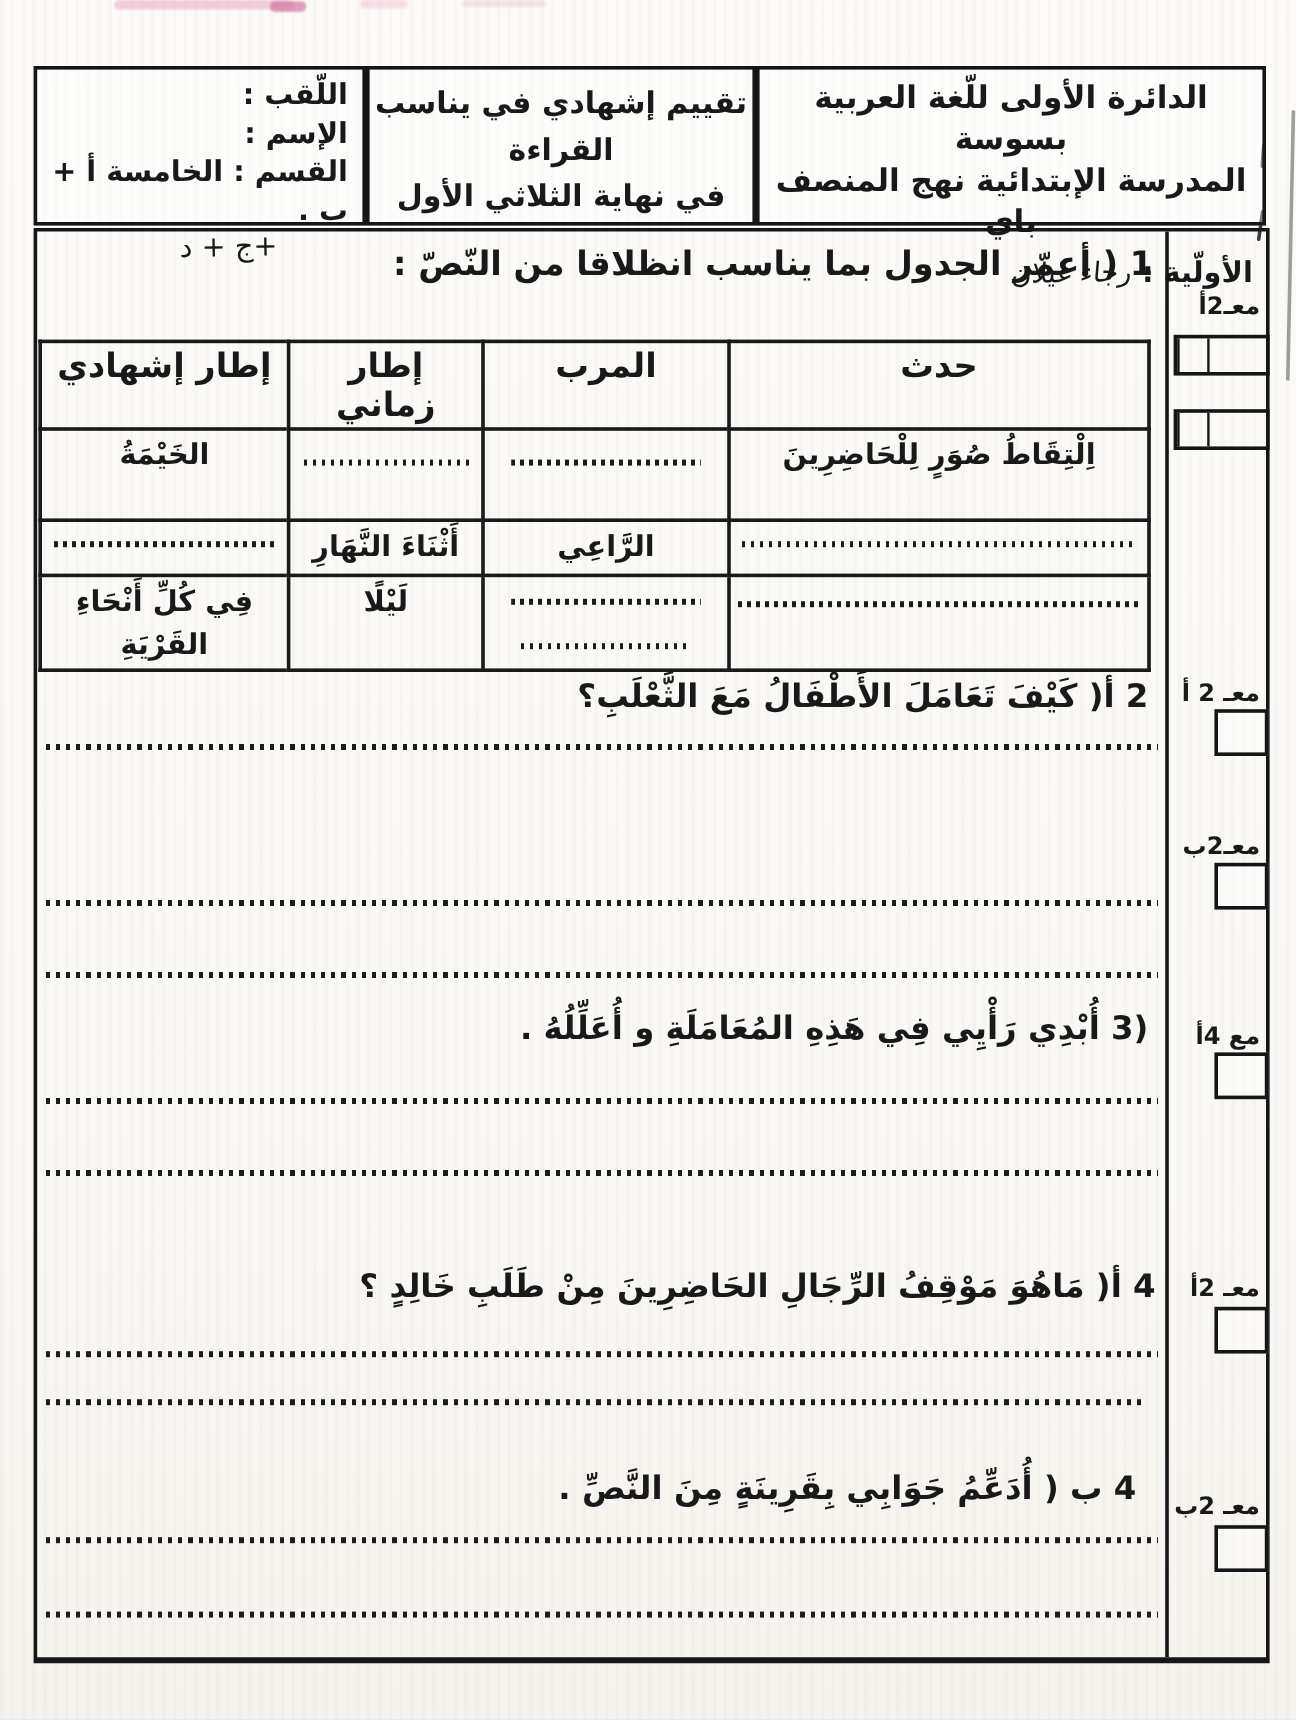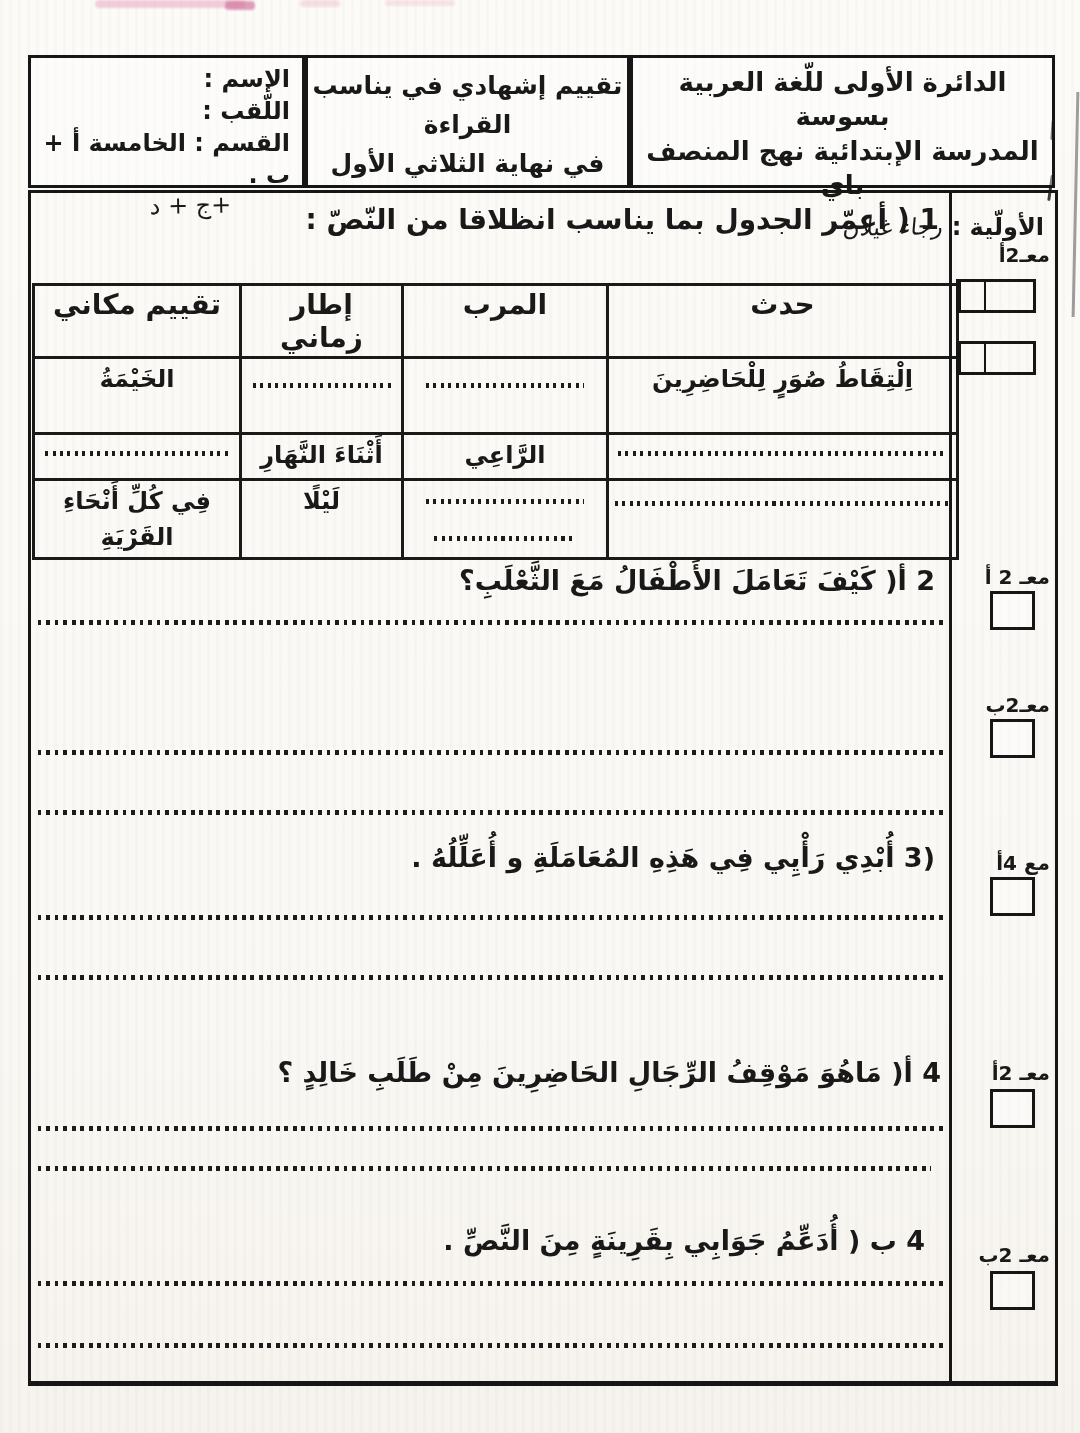--- a/index.html
+++ b/index.html
@@ -27,21 +27,21 @@
   .teacher-line{direction:rtl;text-align:right;padding-right:8px;margin-top:11px;font-size:24px;font-weight:bold;}
   .teacher-name{font-weight:normal;display:inline-block;transform:skewX(-6deg) rotate(-1deg);font-size:23px;letter-spacing:.5px;}
   .exam-box{width:325px;padding-top:9px;}
   .exam-line{direction:rtl;text-align:center;font-weight:bold;font-size:25px;line-height:1.55;}
   .student-box{width:277px;padding:6px 12px 0 0;box-sizing:border-box;}
   .student-line{direction:rtl;text-align:right;font-weight:bold;font-size:24px;line-height:1.33;}
   .student-extra{direction:rtl;text-align:center;padding-left:60px;font-weight:normal;font-size:24px;transform:rotate(-1deg);}
   
   .main-frame{position:absolute;top:190px;left:28px;width:1030px;height:1196px;border:3px solid #161616;border-bottom-width:5px;box-sizing:border-box;display:flex;}
   .content{position:relative;flex:1;}
-  .score-col{position:relative;width:106px;border-left:3px solid #161616;box-sizing:border-box;}
+  .score-col{position:relative;width:84px;border-left:3px solid #161616;box-sizing:border-box;}
   
   .q{position:absolute;left:0;right:10px;direction:rtl;font-weight:bold;font-size:27px;line-height:1.5;margin-left:14px;}
   .q1{font-size:28px;}
   
   .dotline{position:absolute;left:7px;right:6px;height:5px;
     background:repeating-linear-gradient(90deg,#1c1c1c 0 3.5px,rgba(0,0,0,0) 3.5px 8.5px);}
   
   table.qtable{position:absolute;top:90px;left:1px;width:924px;border-collapse:collapse;table-layout:fixed;direction:rtl;}
   table.qtable td,table.qtable th{border:3px solid #1a1a1a;vertical-align:top;padding:2px 6px;box-sizing:border-box;}
   th.thead{font-size:28px;font-weight:bold;text-align:center;padding-top:4px;}
@@ -77,22 +77,22 @@
         <span class="teacher-name">رجاء غيلان</span>
       </div>
     </div>
 
     <div class="hbox exam-box">
       <div class="exam-line">تقييم إشهادي في يناسب  القراءة</div>
       <div class="exam-line">في نهاية الثلاثي الأول</div>
     </div>
 
     <div class="hbox student-box">
+      <div class="student-line">اللّقب :</div>
       <div class="student-line">الإسم :</div>
-      <div class="student-line">اللّقب :</div>
       <div class="student-line">القسم : الخامسة أ + ب .</div>
       <div class="student-extra">+ج + د</div>
     </div>
   </div>
 
   <div class="main-frame">
 
     <div class="content">
 
       <div class="q q1" style="top:6px;">1 ‎)‎ أعمّر الجدول بما يناسب انظلاقا من النّصّ :</div>
@@ -102,21 +102,21 @@
             <col style="width:350px">
             <col style="width:205px">
             <col style="width:162px">
             <col style="width:207px">
           </colgroup>
         <tbody>
             <tr style="height:46px">
           <th class="thead">حدث</th>
           <th class="thead">المرب</th>
           <th class="thead">إطار زماني</th>
-          <th class="thead">تقييم مكاني</th>
+          <th class="thead">إطار إشهادي</th>
         </tr>
         <tr style="height:76px">
           <td class="tcell">اِلْتِقَاطُ صُوَرٍ لِلْحَاضِرِينَ</td>
           <td class="tcell">
                 <div class="celldots" style="width:158px;margin-top:22px;"></div>
               </td>
           <td class="tcell">
                 <div class="celldots" style="width:138px;margin-top:22px;"></div>
               </td>
           <td class="tcell">الخَيْمَةُ</td>

